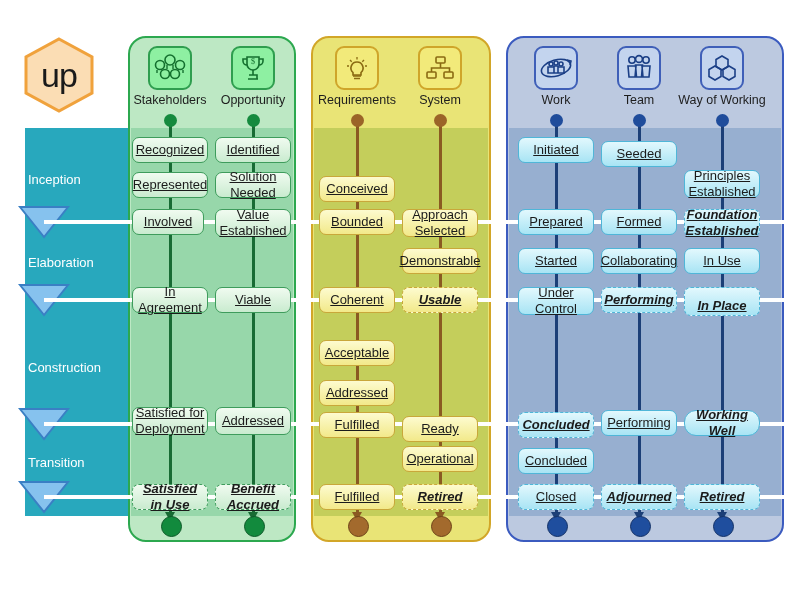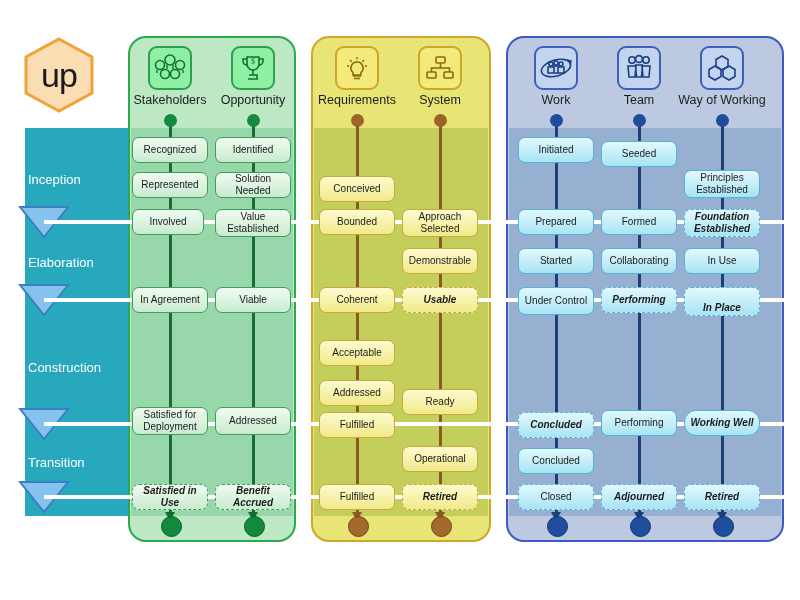--- a/index.html
+++ b/index.html
@@ -93,22 +93,23 @@
   
   .ms-line{
     position:absolute;height:4px;background:#ffffff;z-index:10;
   }
 
   
   .state{
     position:absolute;z-index:11;box-sizing:border-box;
     display:flex;align-items:center;justify-content:center;
     text-align:center;border-radius:7px;
-    font-size:10px;color:#1b1b1b;line-height:1.22;
+    font-size:13px;color:#1b1b1b;line-height:1.22;
     padding:1px 3px;
+    text-decoration:underline;
   }
   .state.green{background:linear-gradient(#f0fbf0,#c9ebcf);border:1px solid #3e9c5c;}
   .state.yellow{background:linear-gradient(#fdfbcf,#f2e98a);border:1px solid #c9a73a;}
   .state.blue{background:linear-gradient(#e2f8fd,#a8e4f4);border:1px solid #4fb6d8;}
   .state.dashed{border-style:dashed;}
   .state.italic{font-style:italic;font-weight:bold;}
 </style>
 </head>
 <body>
 
@@ -288,21 +289,21 @@
       <div class="spine-end yellow" style="left:431px;top:516px;"></div>
       <div class="state yellow" style="left:402px;top:209px;width:76px;height:28px;">
         <span>Approach Selected</span>
       </div>
       <div class="state yellow" style="left:402px;top:248px;width:76px;height:26px;">
         <span>Demonstrable</span>
       </div>
       <div class="state yellow dashed italic" style="left:402px;top:287px;width:76px;height:26px;">
         <span>Usable</span>
       </div>
-      <div class="state yellow" style="left:402px;top:389px;width:76px;height:26px;">
+      <div class="state yellow" style="left:402px;top:416px;width:76px;height:26px;">
         <span>Ready</span>
       </div>
       <div class="state yellow" style="left:402px;top:446px;width:76px;height:26px;">
         <span>Operational</span>
       </div>
       <div class="state yellow dashed italic" style="left:402px;top:484px;width:76px;height:26px;">
         <span>Retired</span>
       </div>
       <div class="alpha-head" style="left:501px;top:46px;width:110px;">
         <div class="alpha-icon blue">

